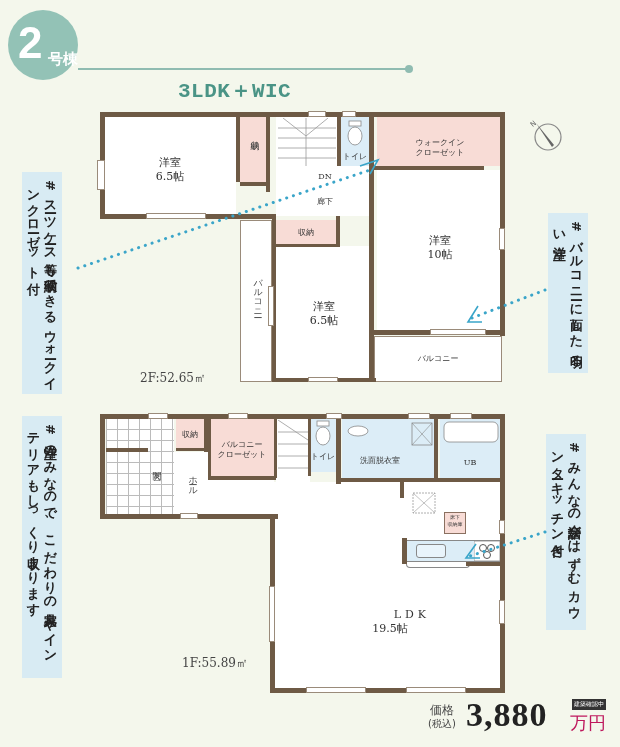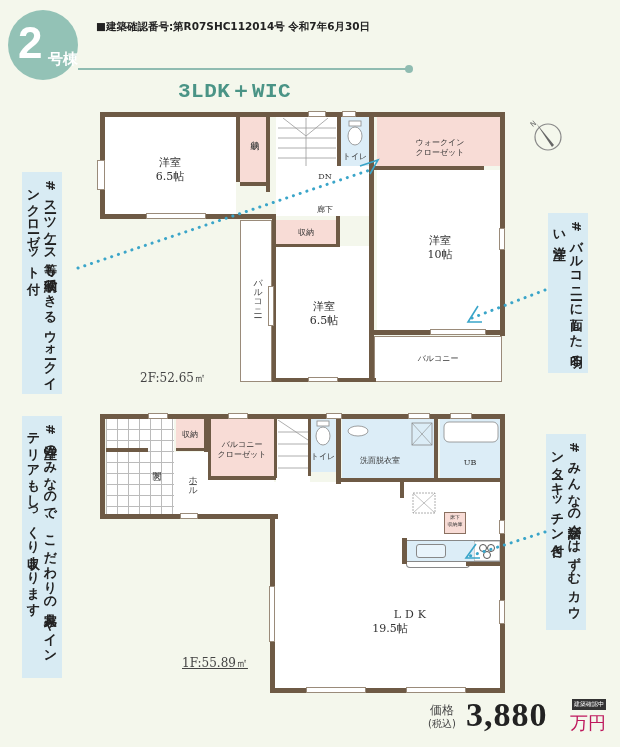--- a/index.html
+++ b/index.html
@@ -43,21 +43,20 @@
   svg.overlay { position: absolute; left: 0; top: 0; pointer-events: none; }
 </style>
 </head>
 <body>
 
 <div class="abs badge">
   <span class="num">2</span>
   <span class="suffix">号棟</span>
 </div>
 <div class="abs specs">
-  <div>■建築確認番号:第R07SHC112014号 令和7年6月30日</div>
 </div>
 <div class="abs hline"></div>
 <div class="abs hdot"></div>
 <div class="abs layout-type">3LDK＋WIC</div>
 
 <svg class="abs compass" viewBox="0 0 36 36">
   <circle cx="20" cy="20" r="13" fill="none" stroke="#888" stroke-width="1.2"></circle>
   <polygon points="8,6 26,28 24,30" fill="#666"></polygon>
   <text x="2" y="9" font-size="7" fill="#666" transform="rotate(-40 5 6)">N</text>
 </svg>
@@ -79,21 +78,21 @@
       <line x1="0" y1="10" x2="58" y2="10"></line>
         <line x1="0" y1="20" x2="58" y2="20"></line>
       <line x1="0" y1="30" x2="58" y2="30"></line>
         <line x1="0" y1="40" x2="58" y2="40"></line>
       <line x1="28" y1="0" x2="28" y2="48"></line>
       <line x1="5" y1="0" x2="28" y2="18"></line>
         <line x1="50" y1="0" x2="28" y2="18"></line>
     </g>
   </svg>
   <div class="rlabel rsmall" style="left:310px;top:172px;width:30px;">DN</div>
-  <div class="rlabel rsmall" style="left:310px;top:205px;width:30px;">廊下</div>
+  <div class="rlabel rsmall" style="left:310px;top:197px;width:30px;">廊下</div>
 
   <div class="room blue" style="left:341px;top:116px;width:28px;height:50px;"></div>
   <svg class="abs" style="left:346px;top:120px;" width="18" height="26">
       <ellipse cx="9" cy="16" rx="7" ry="9" fill="#fff" stroke="#888" stroke-width="0.8"></ellipse>
       <rect x="3" y="1" width="12" height="5" fill="#fff" stroke="#888" stroke-width="0.8"></rect>
     </svg>
   <div class="rlabel rsmall" style="left:341px;top:152px;width:28px;">トイレ</div>
 
   <div class="room pink" style="left:377px;top:116px;width:124px;height:50px;"></div>
   <div class="rlabel rsmall" style="left:390px;top:138px;width:100px;">
@@ -254,21 +253,21 @@
   <div class="win" style="left:326px;top:413px;width:16px;height:6px;"></div>
   <div class="win" style="left:408px;top:413px;width:22px;height:6px;"></div>
   <div class="win" style="left:450px;top:413px;width:22px;height:6px;"></div>
   <div class="win" style="left:180px;top:513px;width:18px;height:6px;"></div>
   <div class="win" style="left:306px;top:687px;width:60px;height:6px;"></div>
   <div class="win" style="left:406px;top:687px;width:60px;height:6px;"></div>
   <div class="win" style="left:269px;top:586px;width:6px;height:56px;"></div>
   <div class="win" style="left:499px;top:600px;width:6px;height:24px;"></div>
   <div class="win" style="left:499px;top:520px;width:6px;height:14px;"></div>
 
-  <div class="floor-area" style="left:182px;top:655px;text-decoration:underline;">1F:55.89㎡</div>
+  <div class="floor-area" style="left:182px;top:655px;">1F:55.89㎡</div>
 </div>
 
 <div class="callout" style="left:22px;top:172px;height:222px;">#スーツケース等も収納できる ウォークインクローゼット付</div>
 <div class="callout" style="left:548px;top:213px;height:160px;">#バルコニーに面した 明るい洋室</div>
 <div class="callout" style="left:22px;top:416px;height:262px;">#洋室のみなので、こだわりの家具 やインテリアもしっくり収まります</div>
 <div class="callout" style="left:546px;top:434px;height:196px;">#みんなの会話がはずむ カウンターキッチン付き</div>
 
 <svg class="overlay" width="620" height="747">
   <g stroke="#3aa5c9" stroke-width="3" stroke-dasharray="0.1,7" stroke-linecap="round" fill="none">
     <path d="M78,268 L370,170"></path>

